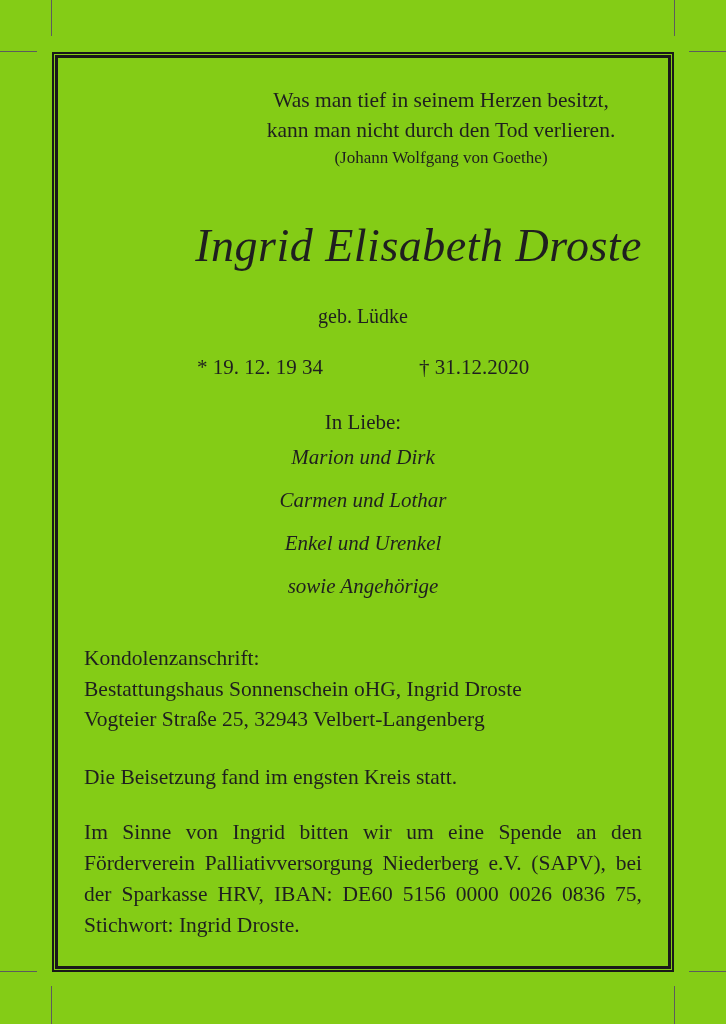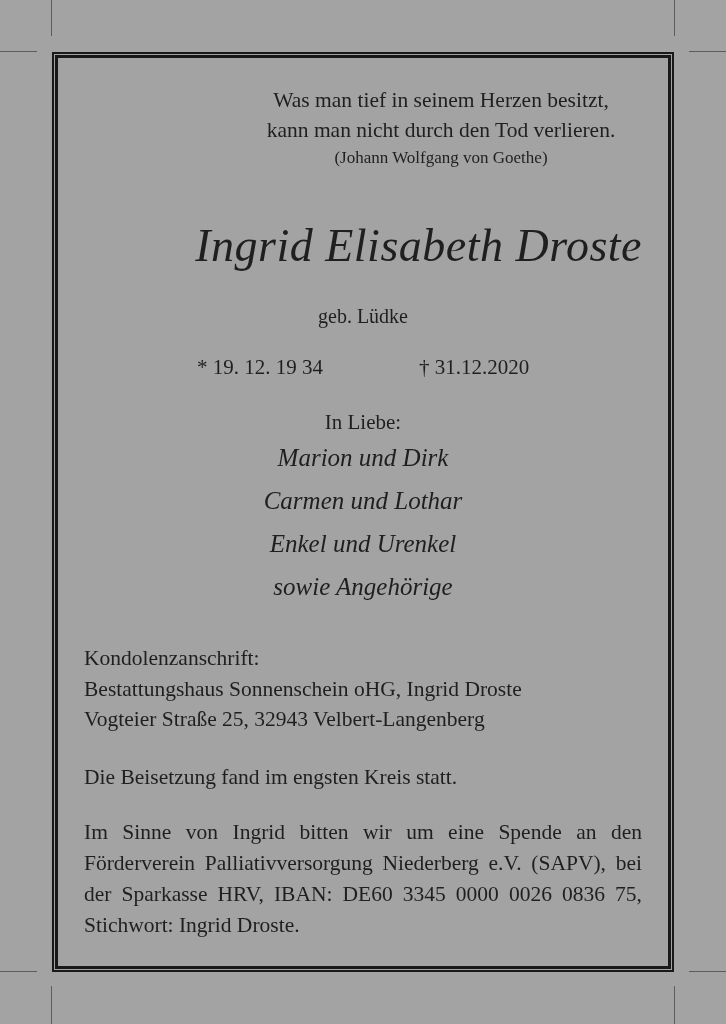--- a/index.html
+++ b/index.html
@@ -1,19 +1,19 @@
 <!DOCTYPE html>
 <html><head>
 <meta charset="utf-8">
 <style>
   html,body{margin:0;padding:0;background:#e9e9e9;}
   .page{
     position:relative;
     width:726px;height:1024px;
-    background:#a3a3a3;
+    background:#84cc16;
     font-family:"Liberation Serif","DejaVu Serif",serif;
     color:#1f1f1f;
     overflow:hidden;
     margin:0 auto;
   }
   
   .crop{position:absolute;background:#5c5c5c;}
   .crop.tl-v{left:51px;top:0;width:1px;height:36px;}
   .crop.tl-h{left:0;top:51px;width:37px;height:1px;}
   .crop.tr-v{left:674px;top:0;width:1px;height:36px;}
@@ -79,21 +79,21 @@
   }
   .liebe{
     margin-top:29px;
     text-align:center;
     font-size:21px;
     line-height:27px;
   }
   .mourner{
     text-align:center;
     font-style:italic;
-    font-size:25px;
+    font-size:21px;
     line-height:43px;
   }
   .mourner:first-of-type{margin-top:4px;}
 
   .condolence{
     margin-top:35px;
     font-size:21.5px;
     line-height:30.5px;
   }
   .burial{
@@ -158,20 +158,20 @@
           <div>Kondolenzanschrift:</div>
           <div>Bestattungshaus Sonnenschein oHG, Ingrid Droste</div>
           <div>Vogteier Straße 25, 32943 Velbert-Langenberg</div>
         </div>
 
         <p class="burial">Die Beisetzung fand im engsten Kreis statt.</p>
 
         <div class="donation">
           <div class="jline">Im Sinne von Ingrid bitten wir um eine Spende an den</div>
           <div class="jline">Förderverein Palliativversorgung Niederberg e.V. (SAPV), bei</div>
-          <div class="jline">der Sparkasse HRV, IBAN: DE60 3345 0000 0026 0836 75,</div>
+          <div class="jline">der Sparkasse HRV, IBAN: DE60 5156 0000 0026 0836 75,</div>
           <div class="jline-last">Stichwort: Ingrid Droste.</div>
         </div>
 
       </div>
     </div>
   </div>
 </div>
 
 </body></html>

